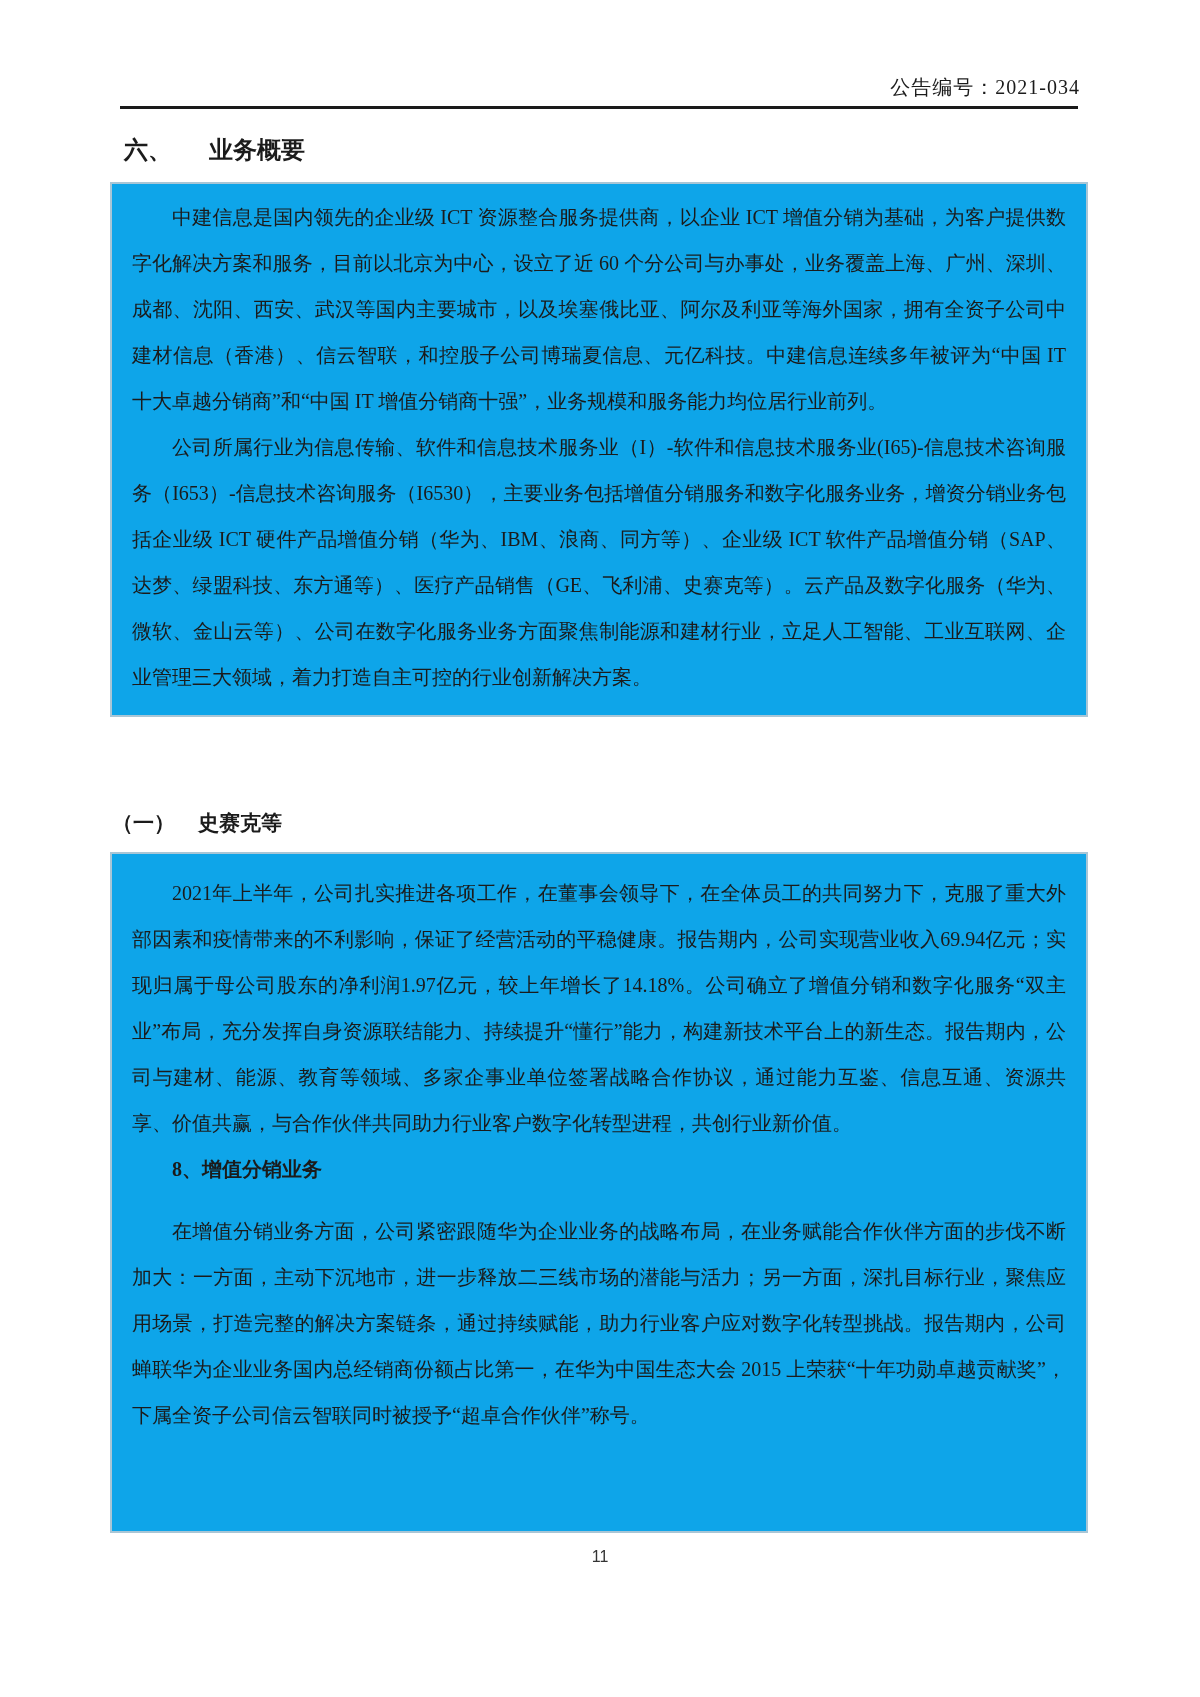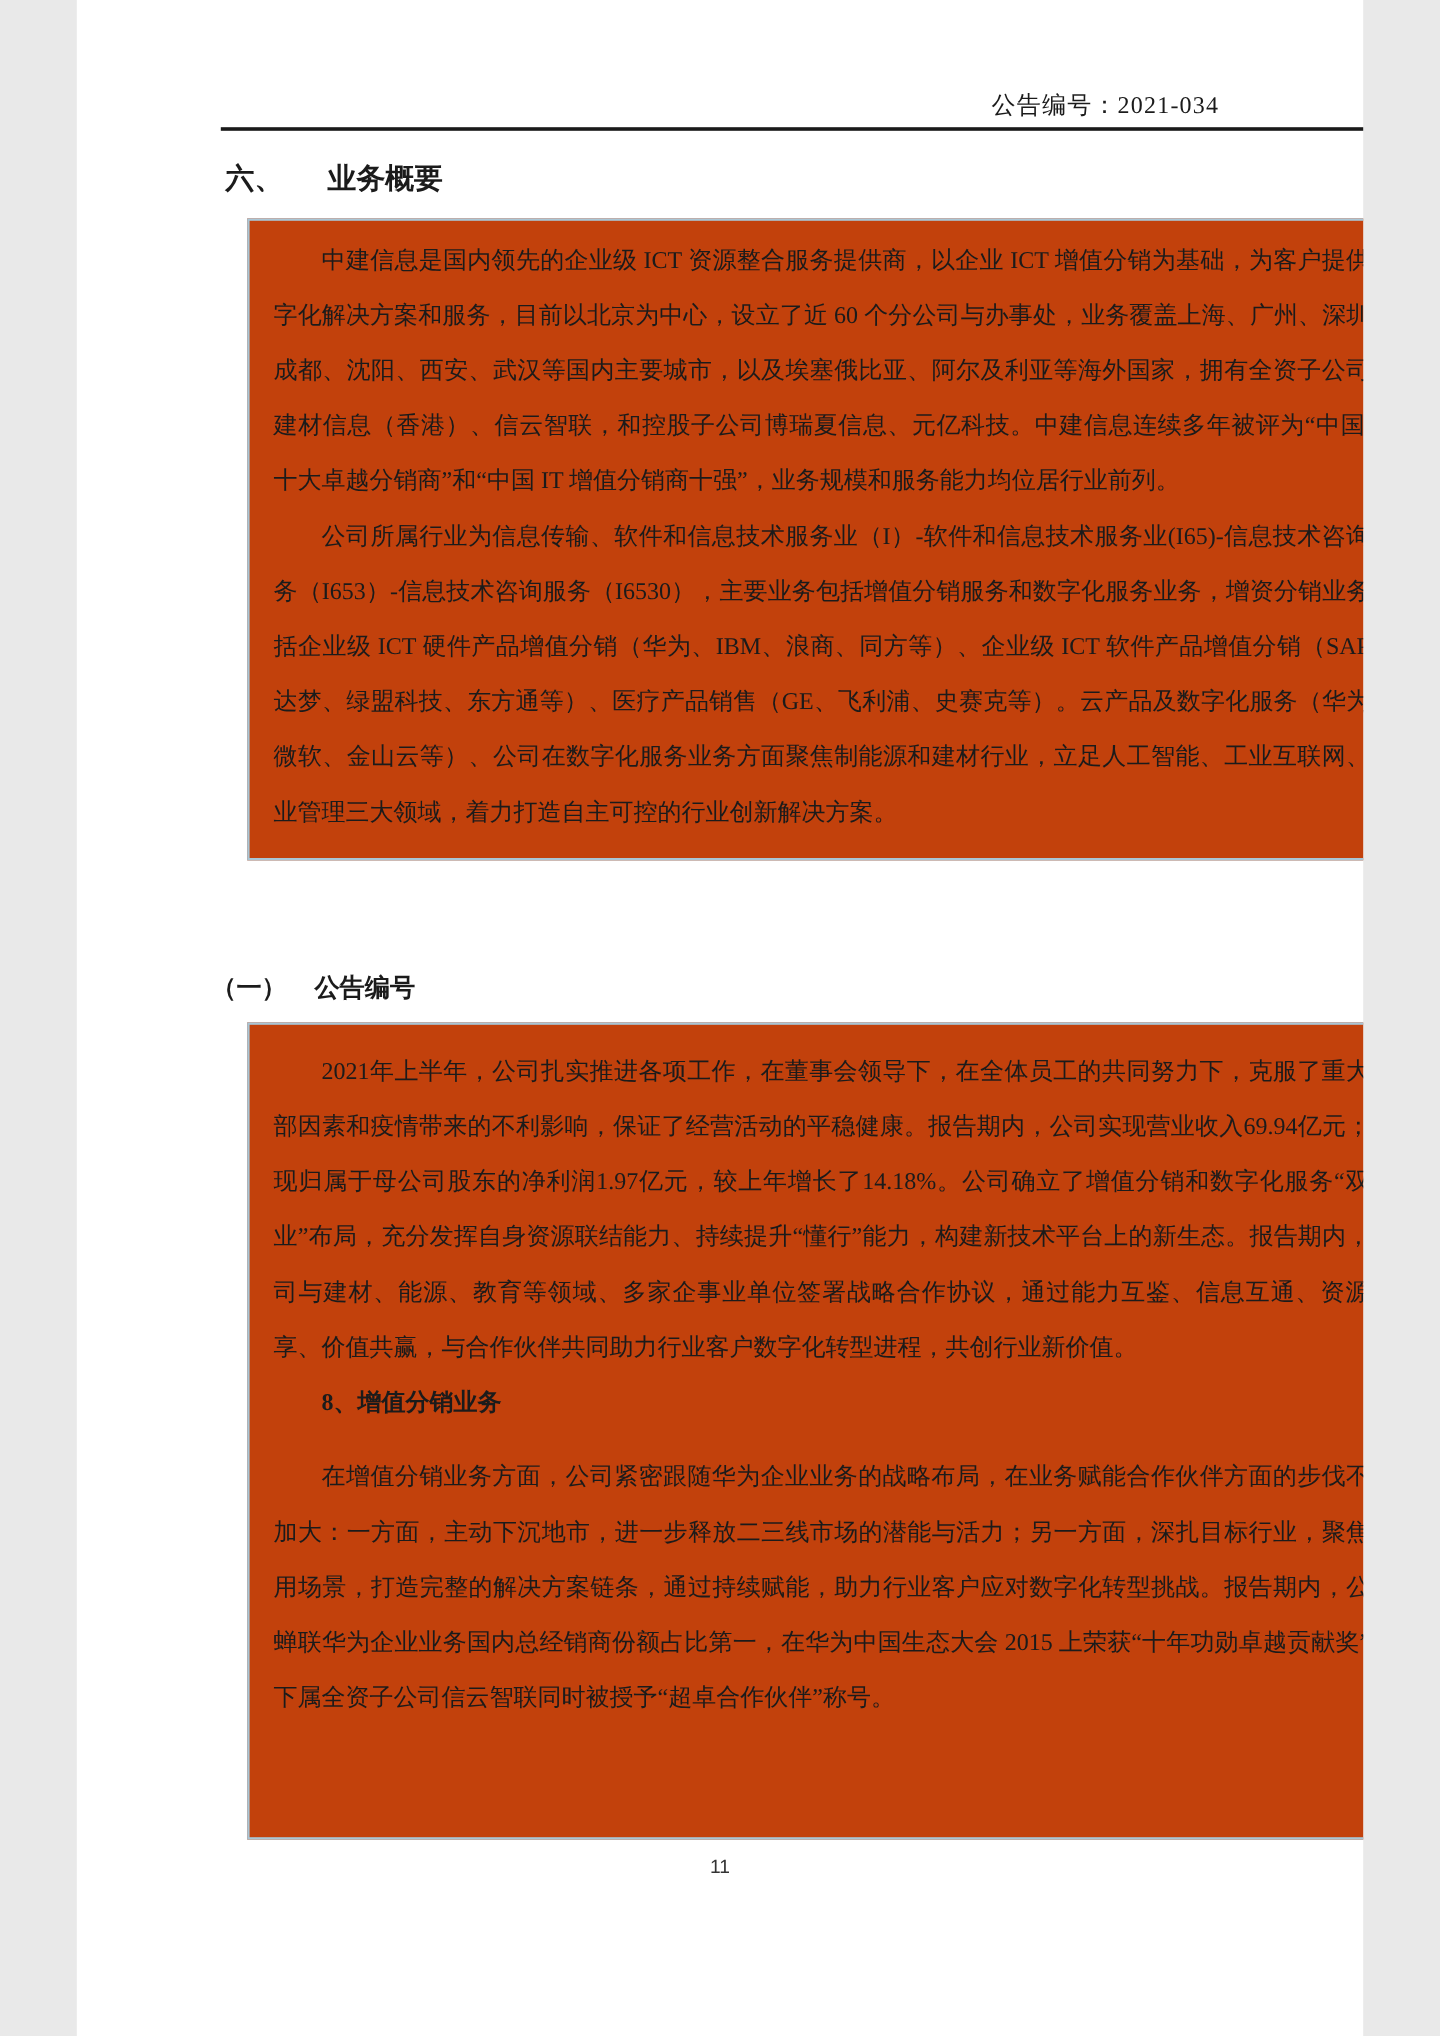--- a/index.html
+++ b/index.html
@@ -1,18 +1,18 @@
 <!DOCTYPE html>
 <html><head>
 <meta charset="utf-8">
 <style>
   html,body{margin:0;padding:0;background:#e9e9e9;}
   .page{
     position:relative;
-    width:1072px;height:1697px;
+    width:1200px;height:1697px;
     margin:0 auto;
     background:#ffffff;
     font-family:"Liberation Serif","DejaVu Serif",serif;
     color:#1b1b1b;
     overflow:hidden;
   }
   .doc-number{
     position:absolute;
     top:74px;right:120px;
     font-size:20px;
@@ -43,23 +43,22 @@
     line-height:34px;
     white-space:nowrap;
   }
   .sub-heading .sec-num{margin-right:23px;}
   .text-box{
     position:absolute;
     left:110px;
     width:978px;
     box-sizing:border-box;
     border:2px solid #a9c6d6;
-    background:#c2410c;
+    background:#0ea5e9;
     padding:10px 20px 0 20px;
-    margin-left:32px;
   }
   .box-one{top:182px;height:535px;}
   .box-two{top:852px;height:681px;padding-top:16px;}
   .text-box p{
     margin:0;
     font-size:20px;
     line-height:46px;
     text-align:justify;
     text-indent:2em;
   }
@@ -95,21 +94,21 @@
     <span class="sec-num">六、</span><span>业务概要</span>
   </div>
 
   <div class="text-box box-one">
     <p>中建信息是国内领先的企业级 ICT 资源整合服务提供商，以企业 ICT 增值分销为基础，为客户提供数字化解决方案和服务，目前以北京为中心，设立了近 60 个分公司与办事处，业务覆盖上海、广州、深圳、成都、沈阳、西安、武汉等国内主要城市，以及埃塞俄比亚、阿尔及利亚等海外国家，拥有全资子公司中建材信息（香港）、信云智联，和控股子公司博瑞夏信息、元亿科技。中建信息连续多年被评为“中国 IT 十大卓越分销商”和“中国 IT 增值分销商十强”，业务规模和服务能力均位居行业前列。</p>
     <p>公司所属行业为信息传输、软件和信息技术服务业（I）-软件和信息技术服务业(I65)-信息技术咨询服务（I653）-信息技术咨询服务（I6530），主要业务包括增值分销服务和数字化服务业务，增资分销业务包括企业级 ICT 硬件产品增值分销（华为、IBM、浪商、同方等）、企业级 ICT 软件产品增值分销（SAP、达梦、绿盟科技、东方通等）、医疗产品销售（GE、飞利浦、史赛克等）。云产品及数字化服务（华为、微软、金山云等）、公司在数字化服务业务方面聚焦制能源和建材行业，立足人工智能、工业互联网、企业管理三大领域，着力打造自主可控的行业创新解决方案。</p>
   </div>
 
 
   <div class="sub-heading">
-    <span class="sec-num">（一）</span><span>公告编号</span>
+    <span class="sec-num">（一）</span><span>史赛克等</span>
   </div>
 
   <div class="text-box box-two">
     <p class="para-1">2021年上半年，公司扎实推进各项工作，在董事会领导下，在全体员工的共同努力下，克服了重大外部因素和疫情带来的不利影响，保证了经营活动的平稳健康。报告期内，公司实现营业收入69.94亿元；实现归属于母公司股东的净利润1.97亿元，较上年增长了14.18%。公司确立了增值分销和数字化服务“双主业”布局，充分发挥自身资源联结能力、持续提升“懂行”能力，构建新技术平台上的新生态。报告期内，公司与建材、能源、教育等领域、多家企事业单位签署战略合作协议，通过能力互鉴、信息互通、资源共享、价值共赢，与合作伙伴共同助力行业客户数字化转型进程，共创行业新价值。</p>
     <p class="box-sub-heading">8、增值分销业务</p>
     <p class="para-2">在增值分销业务方面，公司紧密跟随华为企业业务的战略布局，在业务赋能合作伙伴方面的步伐不断加大：一方面，主动下沉地市，进一步释放二三线市场的潜能与活力；另一方面，深扎目标行业，聚焦应用场景，打造完整的解决方案链条，通过持续赋能，助力行业客户应对数字化转型挑战。报告期内，公司蝉联华为企业业务国内总经销商份额占比第一，在华为中国生态大会 2015 上荣获“十年功勋卓越贡献奖”，下属全资子公司信云智联同时被授予“超卓合作伙伴”称号。</p>
   </div>
 
   <div class="page-number">11</div>
 

